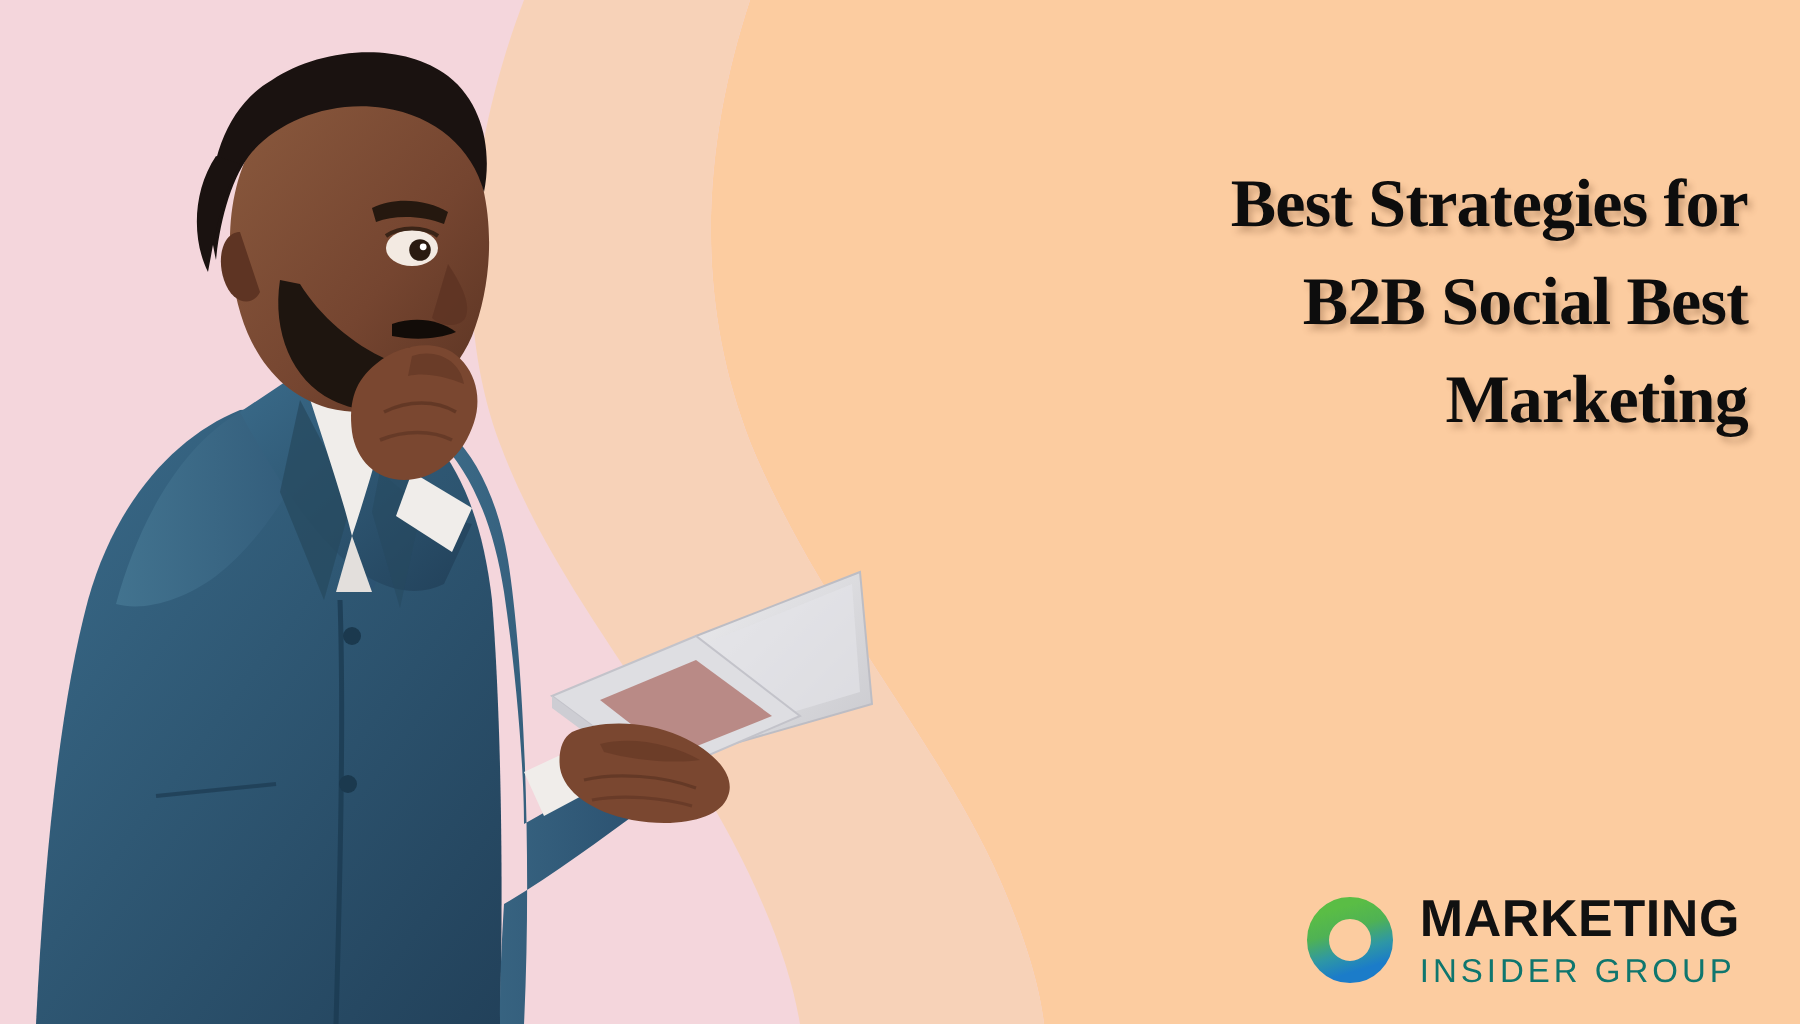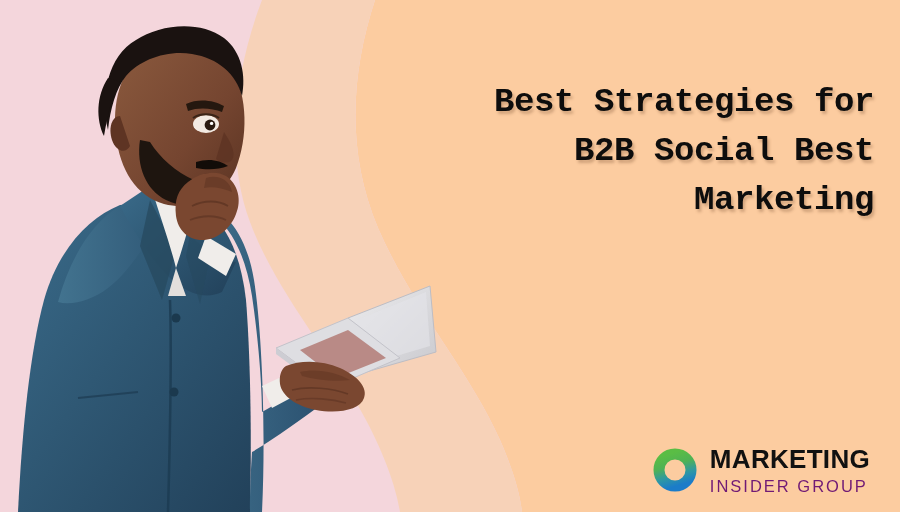--- a/index.html
+++ b/index.html
@@ -36,21 +36,21 @@
   
   .title-block {
     position: absolute;
     right: 26px;
     top: 78px;
     width: 420px;
     text-align: right;
   }
   .title-line {
     display: block;
-    font-family: Liberation Mono, monospace;
+    font-family: Liberation Serif, serif;
     font-weight: bold;
     font-size: 34px;
     line-height: 49px;
     letter-spacing: -0.4px;
     color: #0d0d0d;
     text-shadow: 2px 3px 3px rgba(120, 80, 50, 0.33);
     white-space: nowrap;
   }
 
   
@@ -77,21 +77,21 @@
     font-weight: bold;
     font-size: 26px;
     letter-spacing: 0.3px;
     color: #111111;
   }
   .logo-secondary {
     font-family: "Liberation Sans", sans-serif;
     font-weight: normal;
     font-size: 16.5px;
     letter-spacing: 2.0px;
-    color: #701a75;
+    color: #0f766e;
     margin-top: 6px;
   }
 </style>
 </head>
 <body>
 
 <div class="banner">
 
   <svg class="bg-layer" viewBox="0 0 900 512" preserveAspectRatio="none">
     <defs>

